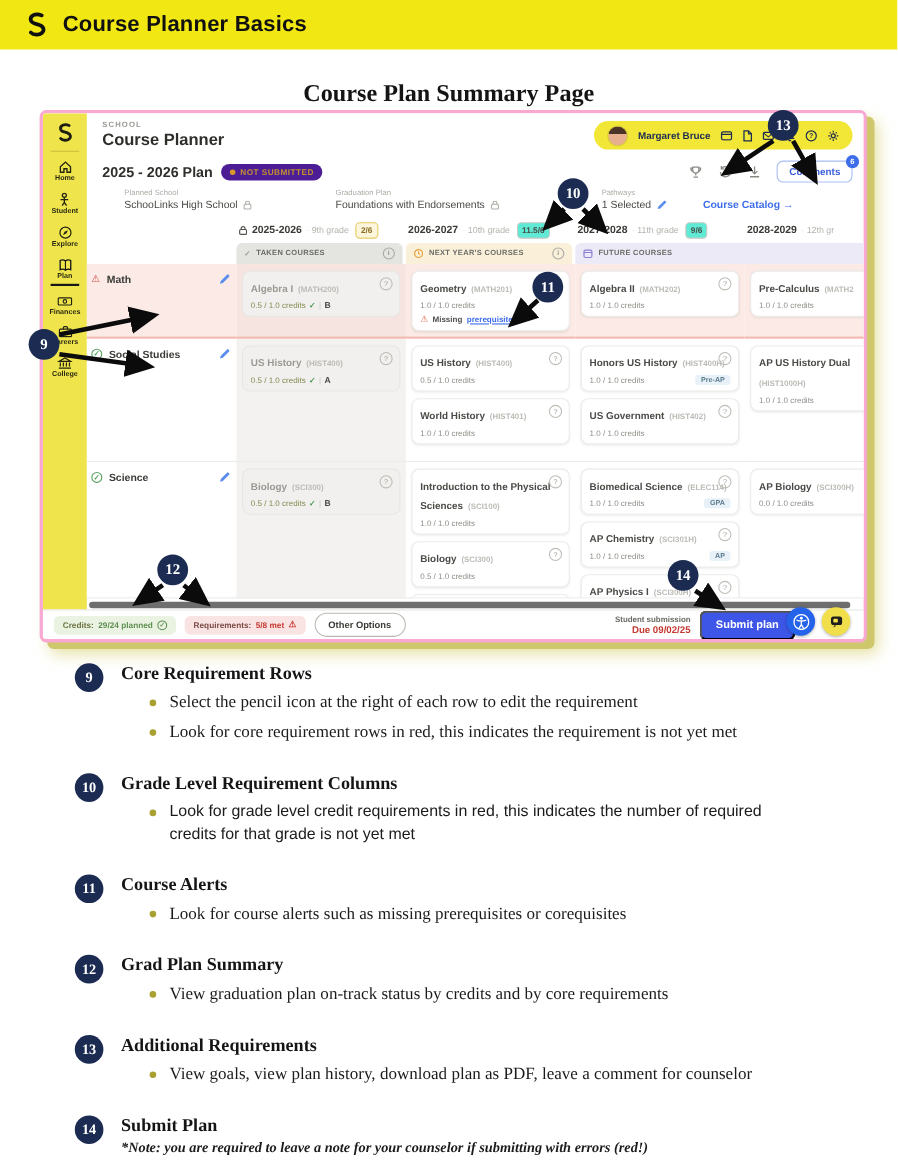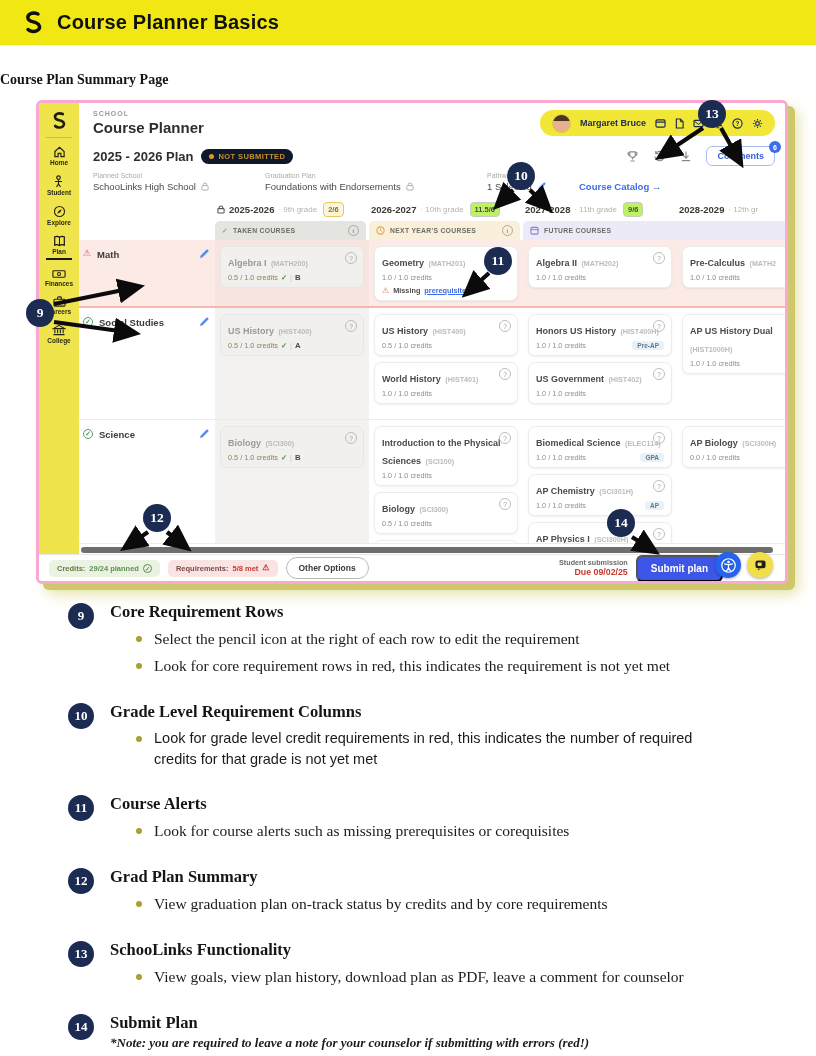--- a/index.html
+++ b/index.html
@@ -5,22 +5,22 @@
   html,body{margin:0;padding:0;background:#fff;}
   .page{position:relative;width:816px;height:1056px;background:#fff;overflow:hidden;
         font-family:"Liberation Sans",sans-serif;}
 
   
   .banner{position:absolute;left:0;top:0;width:816px;height:45px;background:#F1E713;
           display:flex;align-items:center;gap:13px;padding-left:22px;box-sizing:border-box;}
   .banner-title{font-size:20px;font-weight:800;color:#101010;letter-spacing:.2px;}
 
   
-  .doc-title{position:absolute;left:0;top:72px;width:816px;text-align:left;
-             font-family:"Liberation Serif",serif;font-size:14px;font-weight:700;color:#141414;}
+  .doc-title{position:absolute;left:0;top:72px;width:816px;text-align:center;
+             font-family:"Liberation Serif",serif;font-size:22px;font-weight:700;color:#141414;}
 
   
   .app-card{position:absolute;left:36px;top:100px;width:746px;height:478px;background:#fff;
             border:3px solid #f9a8d4;border-radius:6px;overflow:hidden;
             box-shadow:7px 6px 0 #cfc76b, 10px 10px 14px rgba(210,200,90,.55);}
   .sidebar{position:absolute;left:0;top:0;bottom:0;width:40px;background:#EFE44C;
            display:flex;flex-direction:column;align-items:center;padding-top:8px;box-sizing:border-box;}
   .sb-logo{margin-bottom:6px;}
   .sb-div{width:26px;height:1px;background:#c9bf3e;margin-bottom:8px;}
   .sb-item{display:flex;flex-direction:column;align-items:center;gap:1px;margin-bottom:9px;color:#23230f;}
@@ -36,46 +36,46 @@
   .user-pill{background:#F2E636;border-radius:16px;height:26px;display:flex;align-items:center;
              gap:9px;padding:0 12px;}
   .avatar{width:17px;height:17px;border-radius:50%;background:linear-gradient(#4d3327 38%,#e8b08e 38%);
           border:1px solid #d6cb37;}
   .user-name{font-size:9px;font-weight:800;color:#1C2B52;}
   .pill-icons{display:flex;align-items:center;gap:9px;color:#1C2B52;}
 
   .row2{display:flex;justify-content:space-between;align-items:center;padding:10px 10px 0 14px;}
   .plan-line{display:flex;align-items:center;gap:8px;}
   .plan-title{font-size:13px;font-weight:800;color:#2e2e2a;}
-  .status-badge{background:#0f172a;color:#C4902E;font-size:7.5px;font-weight:800;letter-spacing:.4px;
+  .status-badge{background:#4c1d95;color:#C4902E;font-size:7.5px;font-weight:800;letter-spacing:.4px;
                 border-radius:9px;padding:3px 8px;display:flex;align-items:center;gap:4px;}
   .status-dot{width:5px;height:5px;border-radius:50%;background:#D99A2B;}
   .mini-toolbar{display:flex;align-items:center;gap:14px;color:#8a8a84;}
   .comments-btn{position:relative;border:1px solid #A9BDF2;color:#3C5FD9;font-size:9px;font-weight:800;
                 border-radius:6px;padding:4px 10px;background:#fff;}
   .comments-badge{position:absolute;top:-6px;right:-7px;width:12px;height:12px;border-radius:50%;
                   background:#3D6DEB;color:#fff;font-size:7px;font-weight:700;display:flex;
                   align-items:center;justify-content:center;}
 
   .meta-row{display:flex;align-items:flex-start;padding:6px 0 0 14px;}
-  .meta-field{margin-right:26px;}
+  .meta-field{margin-right:26px;margin-left:20px;}
   .meta-label{font-size:7px;color:#ababa5;}
   .meta-value{font-size:9.5px;color:#4a4a46;margin-top:2px;display:flex;align-items:center;gap:5px;}
   .catalog-link{font-size:9.5px;font-weight:800;color:#3D6DEB;margin-left:4px;margin-top:9px;}
 
   
   .ghead,.gsub,.grow{display:grid;grid-template-columns:136px 154px 154px 154px 130px;}
   .grid-wrap{margin-top:6px;}
   .col-head{display:flex;align-items:center;gap:4px;padding:4px 4px 4px 2px;}
   .ch-year{font-size:9.5px;font-weight:800;color:#3a3a36;}
   .ch-grade{font-size:8px;color:#b3b3ad;}
   .ch-grade::before{content:"· ";color:#c9c9c3;}
   .gbadge{font-size:7.5px;font-weight:800;border-radius:4px;padding:2px 4px;margin-left:2px;}
   .gbadge.warnish{background:#FDF6DC;border:1px solid #E7C95F;color:#8A6D1F;}
-  .gbadge.plain{background:#bef264;border:1px solid #c9c9c3;color:#4a4a46;}
+  .gbadge.plain{background:#5eead4;border:1px solid #c9c9c3;color:#4a4a46;}
   .substrip{display:flex;align-items:center;gap:5px;font-size:6.8px;font-weight:700;letter-spacing:.3px;
             color:#6b6b65;border-radius:5px 5px 0 0;padding:4px 7px;margin-right:3px;}
   .substrip .inf{margin-left:auto;}
   .sub-taken{background:#E4E4E1;}
   .sub-next{background:#FAF0DA;}
   .sub-future{background:#EDEAF8;grid-column:4 / 6;}
   .circle-i{display:inline-flex;width:9px;height:9px;border:1px solid #a9a9a3;border-radius:50%;
             align-items:center;justify-content:center;font-size:6px;color:#8f8f89;font-weight:700;}
 
   .grow{align-items:stretch;}
@@ -694,21 +694,21 @@
         <div class="g-title">Grad Plan Summary</div>
         <ul class="g-bullets">
           <li>View graduation plan on-track status by credits and by core requirements</li>
         </ul>
       </div>
     </div>
 
     <div class="g-item">
       <div class="g-badge">13</div>
       <div class="g-body">
-        <div class="g-title">SchooLinks Functionality</div>
+        <div class="g-title">Additional Requirements</div>
         <ul class="g-bullets">
           <li>View goals, view plan history, download plan as PDF, leave a comment for counselor</li>
         </ul>
       </div>
     </div>
 
     <div class="g-item">
       <div class="g-badge">14</div>
       <div class="g-body">
         <div class="g-title" style="margin-bottom:2px">Submit Plan</div>

